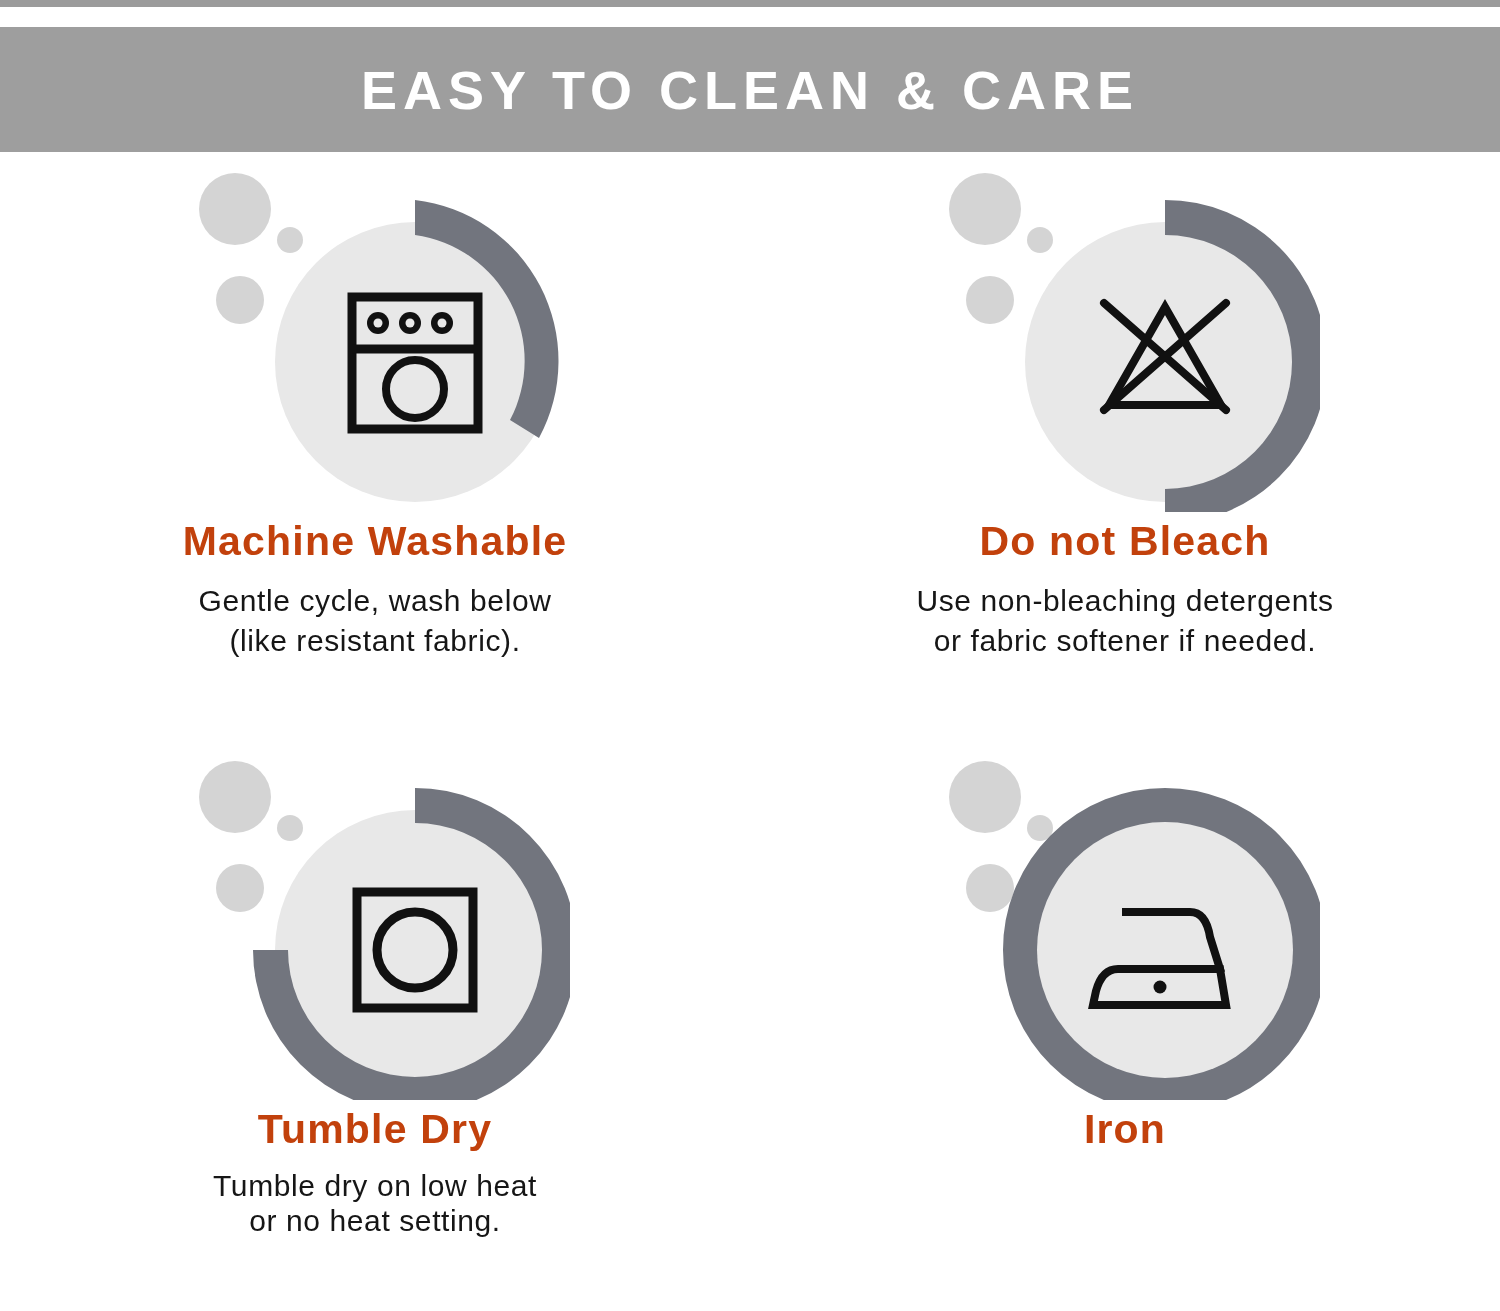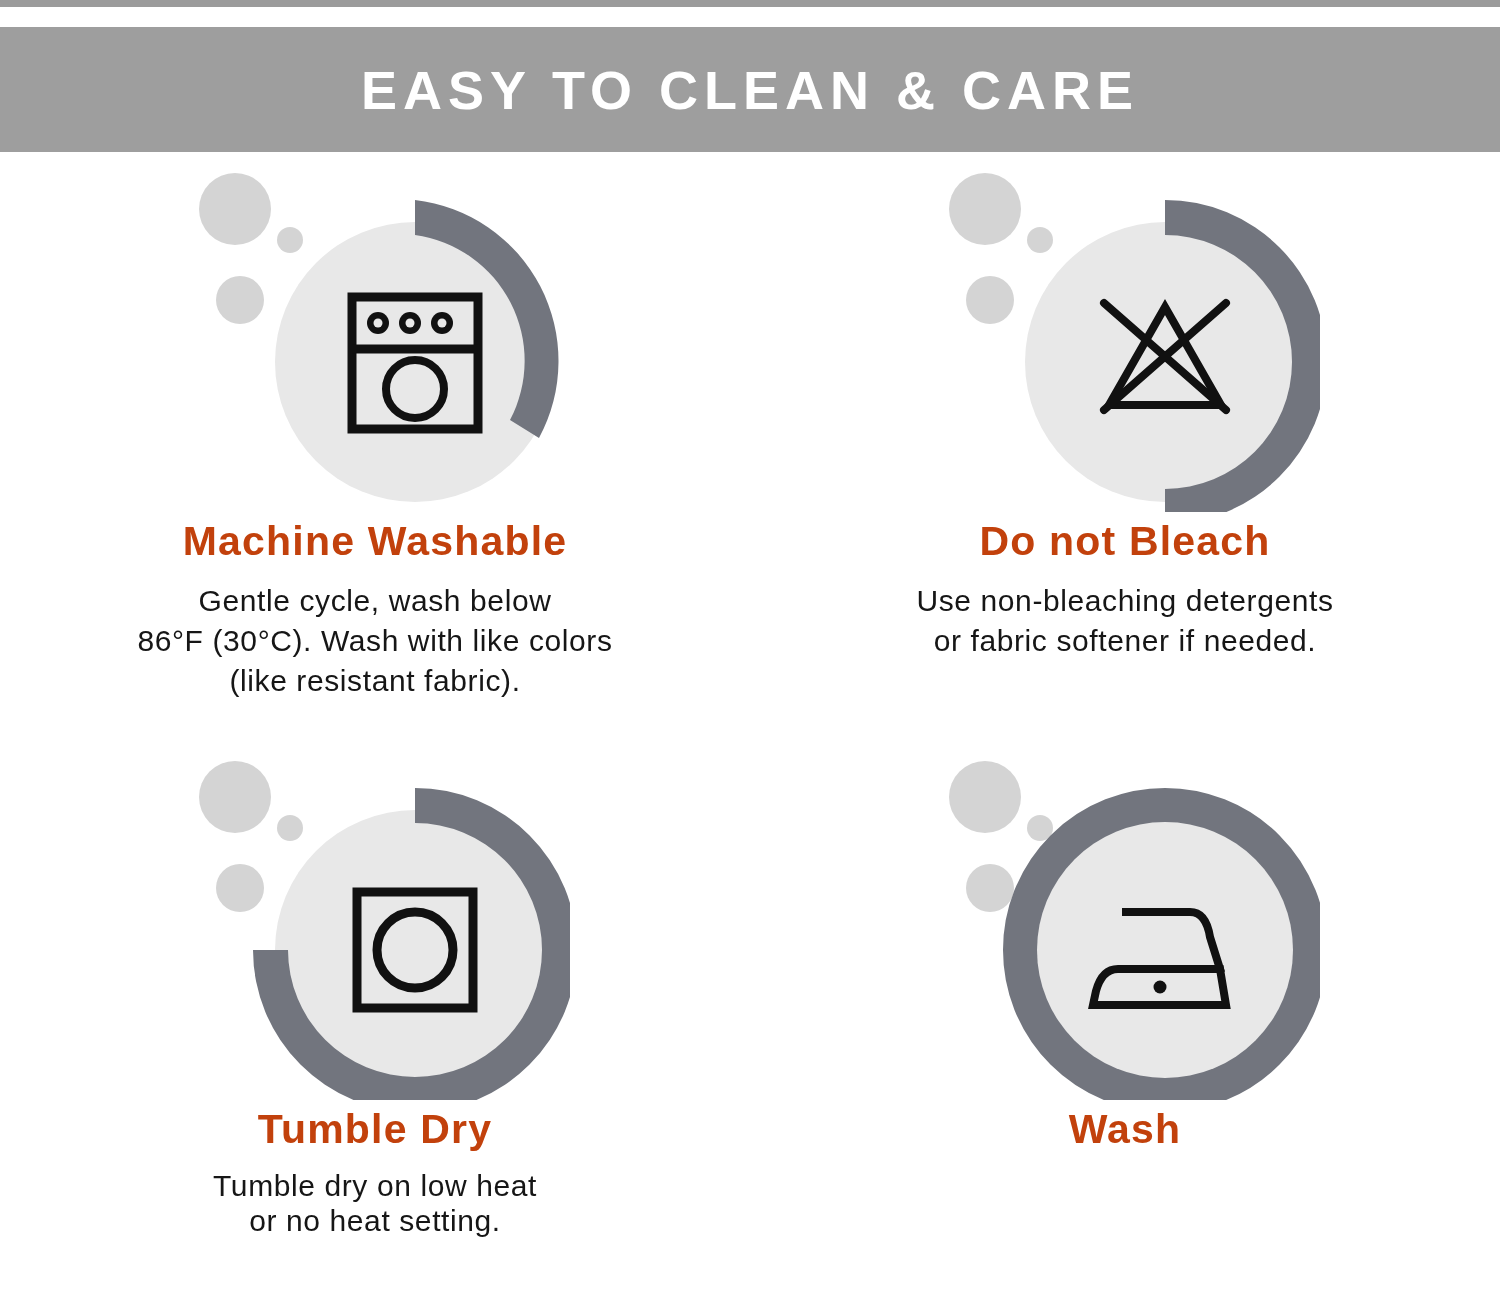--- a/index.html
+++ b/index.html
@@ -141,21 +141,20 @@
           <circle cx="112" cy="46" r="11" fill="#111111"></circle>
           <circle cx="112" cy="46" r="4.5" fill="#e8e8e8"></circle>
           <circle cx="85" cy="112" r="29" fill="none" stroke="#111111" stroke-width="8"></circle>
         </svg>
       </div>
     </div>
     <div class="caption">
       <div class="caption-title">Machine Washable</div>
       <div class="caption-body">
         <span class="ln">Gentle cycle, wash below</span>
-        <span class="ln">86°F (30°C). Wash with like colors</span>
         <span class="ln">(like resistant fabric).</span>
       </div>
     </div>
   </div>
 
   <div class="panel panel-tr">
     <div class="badge">
       <svg class="badge-svg" viewBox="0 0 390 360">
         <circle cx="55" cy="57" r="36" fill="#d4d4d4"></circle>
         <circle cx="110" cy="88" r="13" fill="#d4d4d4"></circle>
@@ -216,17 +215,17 @@
       </svg>
       <div class="icon-holder">
         <svg width="170" height="170" viewBox="0 0 170 170">
           <path d="M 46 47 L 110 47 Q 126 47 130 72 L 140 104" fill="none" stroke="#111111" stroke-width="8" stroke-linecap="square"></path>
           <path d="M 140 104 L 38 104 Q 22 104 16 126 L 13 140 L 146 140 Z" fill="none" stroke="#111111" stroke-width="8" stroke-linejoin="miter"></path>
           <circle cx="80" cy="122" r="6.5" fill="#111111"></circle>
         </svg>
       </div>
     </div>
     <div class="caption">
-      <div class="caption-title">Wash</div>
+      <div class="caption-title">Iron</div>
     </div>
   </div>
 
 </div>
 
 </body></html>

